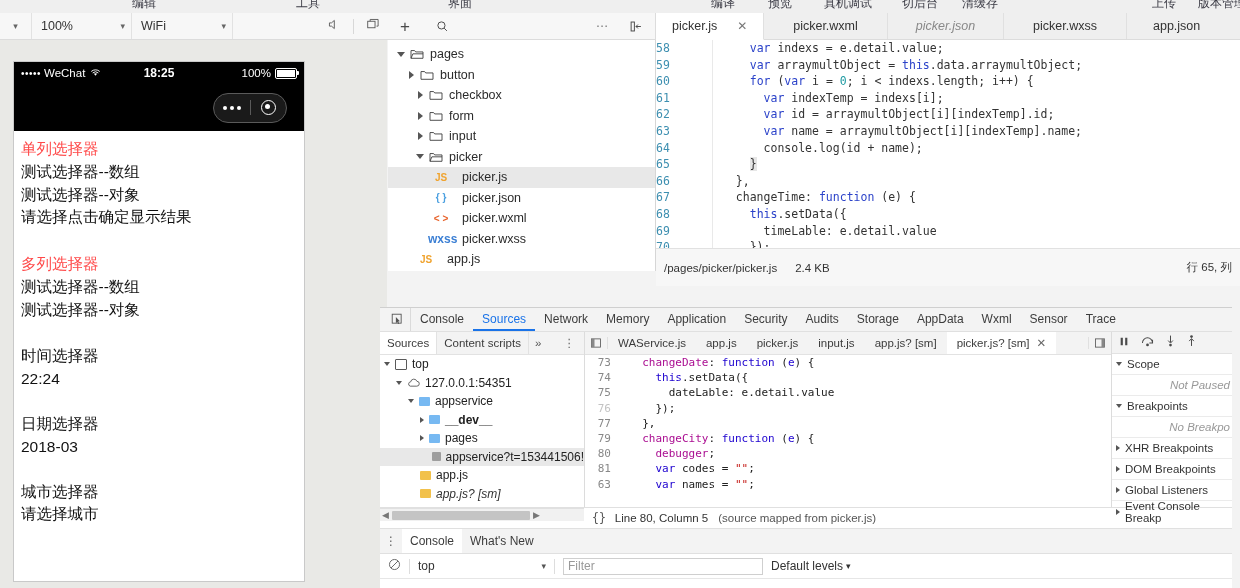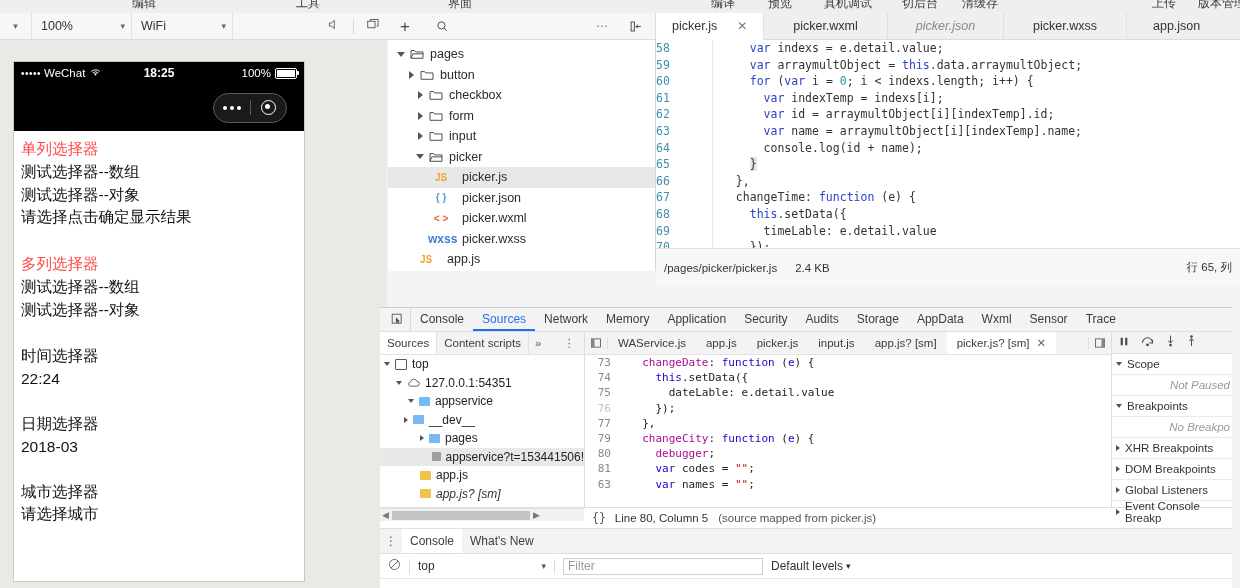--- a/index.html
+++ b/index.html
@@ -652,21 +652,21 @@
                   <path d="M4 10h8a3 3 0 00.2-6 4 4 0 00-7.7.7A2.7 2.7 0 004 10z" fill="none" stroke="#555" stroke-width="1.1"></path>
                 </svg>
             </span>
             <span>127.0.0.1:54351</span>
           </div>
           <div class="dtn" style="padding-left:28px;">
             <i class="tri-d"></i>
             <span class="fol"></span>
             <span>appservice</span>
           </div>
-          <div class="dtn" style="padding-left:24px;">
+          <div class="dtn" style="padding-left:40px;font-weight:bold;">
             <i class="tri-r"></i>
             <span class="fol"></span>
             <span>__dev__</span>
           </div>
           <div class="dtn" style="padding-left:40px;">
             <i class="tri-r"></i>
             <span class="fol"></span>
             <span>pages</span>
           </div>
           <div class="dtn sel" style="padding-left:52px;overflow:hidden;">

